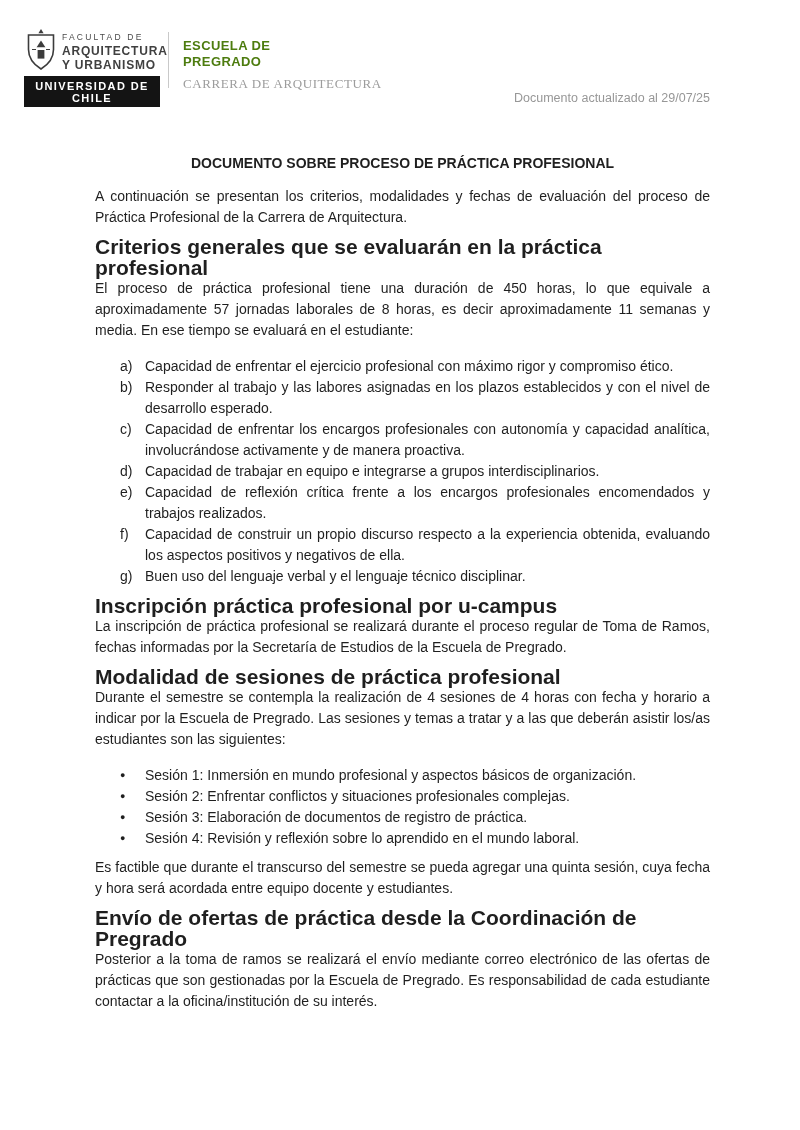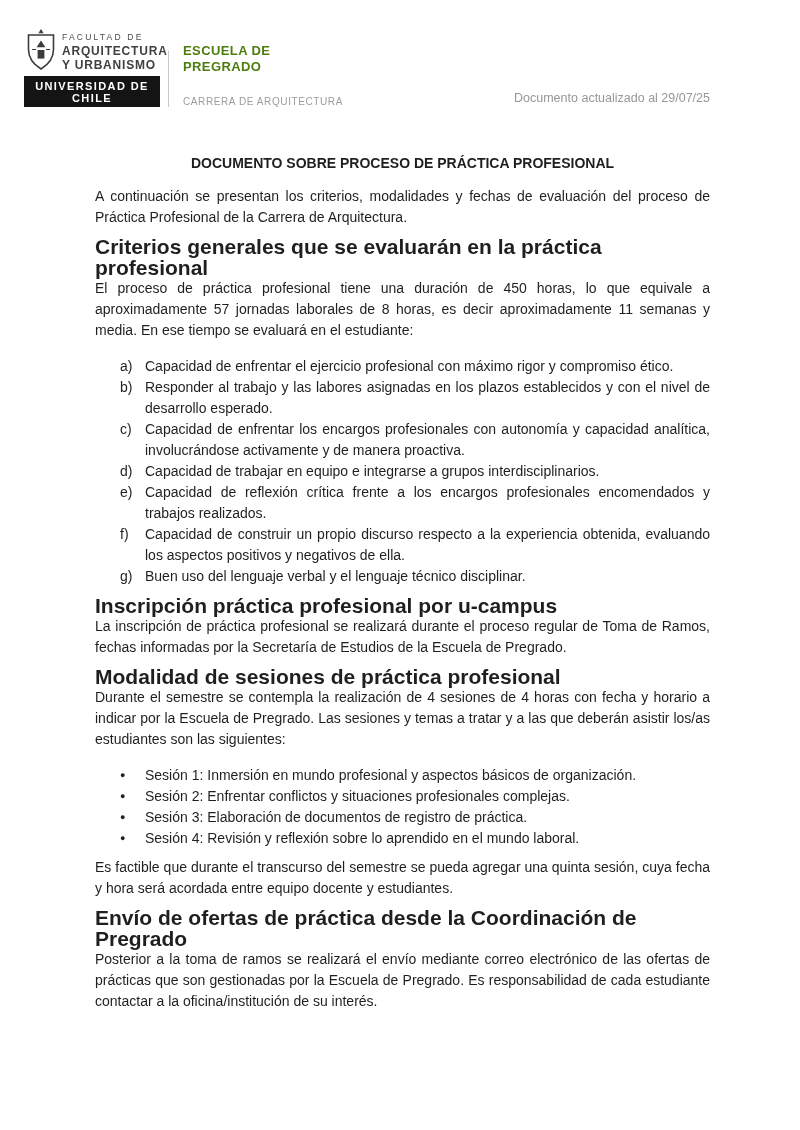--- a/index.html
+++ b/index.html
@@ -13,21 +13,21 @@
   .page {
     width: 800px; height: 1130px;
     background: #ffffff;
     position: relative;
     overflow: hidden;
   }
 
   
   .header {
     display: flex;
-    align-items: flex-end;
+    align-items: flex-start;
     padding: 28px 90px 0 24px;
   }
   .logo-block { width: 136px; flex: none; }
   .logo-top { display: flex; align-items: flex-start; }
   .emblem { width: 34px; height: 44px; flex: none; margin-right: 4px; }
   .faculty-lines { padding-top: 4px; }
   .faculty-small {
     display: block;
     font-size: 8.5px;
     letter-spacing: 2.2px;
@@ -64,24 +64,25 @@
   .school-line {
     display: block;
     font-size: 13px;
     font-weight: 700;
     color: #4d7c0f;
     letter-spacing: 0.4px;
     line-height: 16px;
   }
   .career-line {
     display: block;
-    margin-top: 21px;
-    font-size: 10px;
+    margin-top: 6px;
+    font-size: 13px;
     letter-spacing: 0.6px;
     color: #9c9c9c;
+    font-family: Liberation Serif, serif;
   }
   .updated {
     margin-left: auto;
     align-self: flex-end;
     font-size: 12.5px;
     color: #979797;
     padding-bottom: 2px;
     white-space: nowrap;
   }
 

